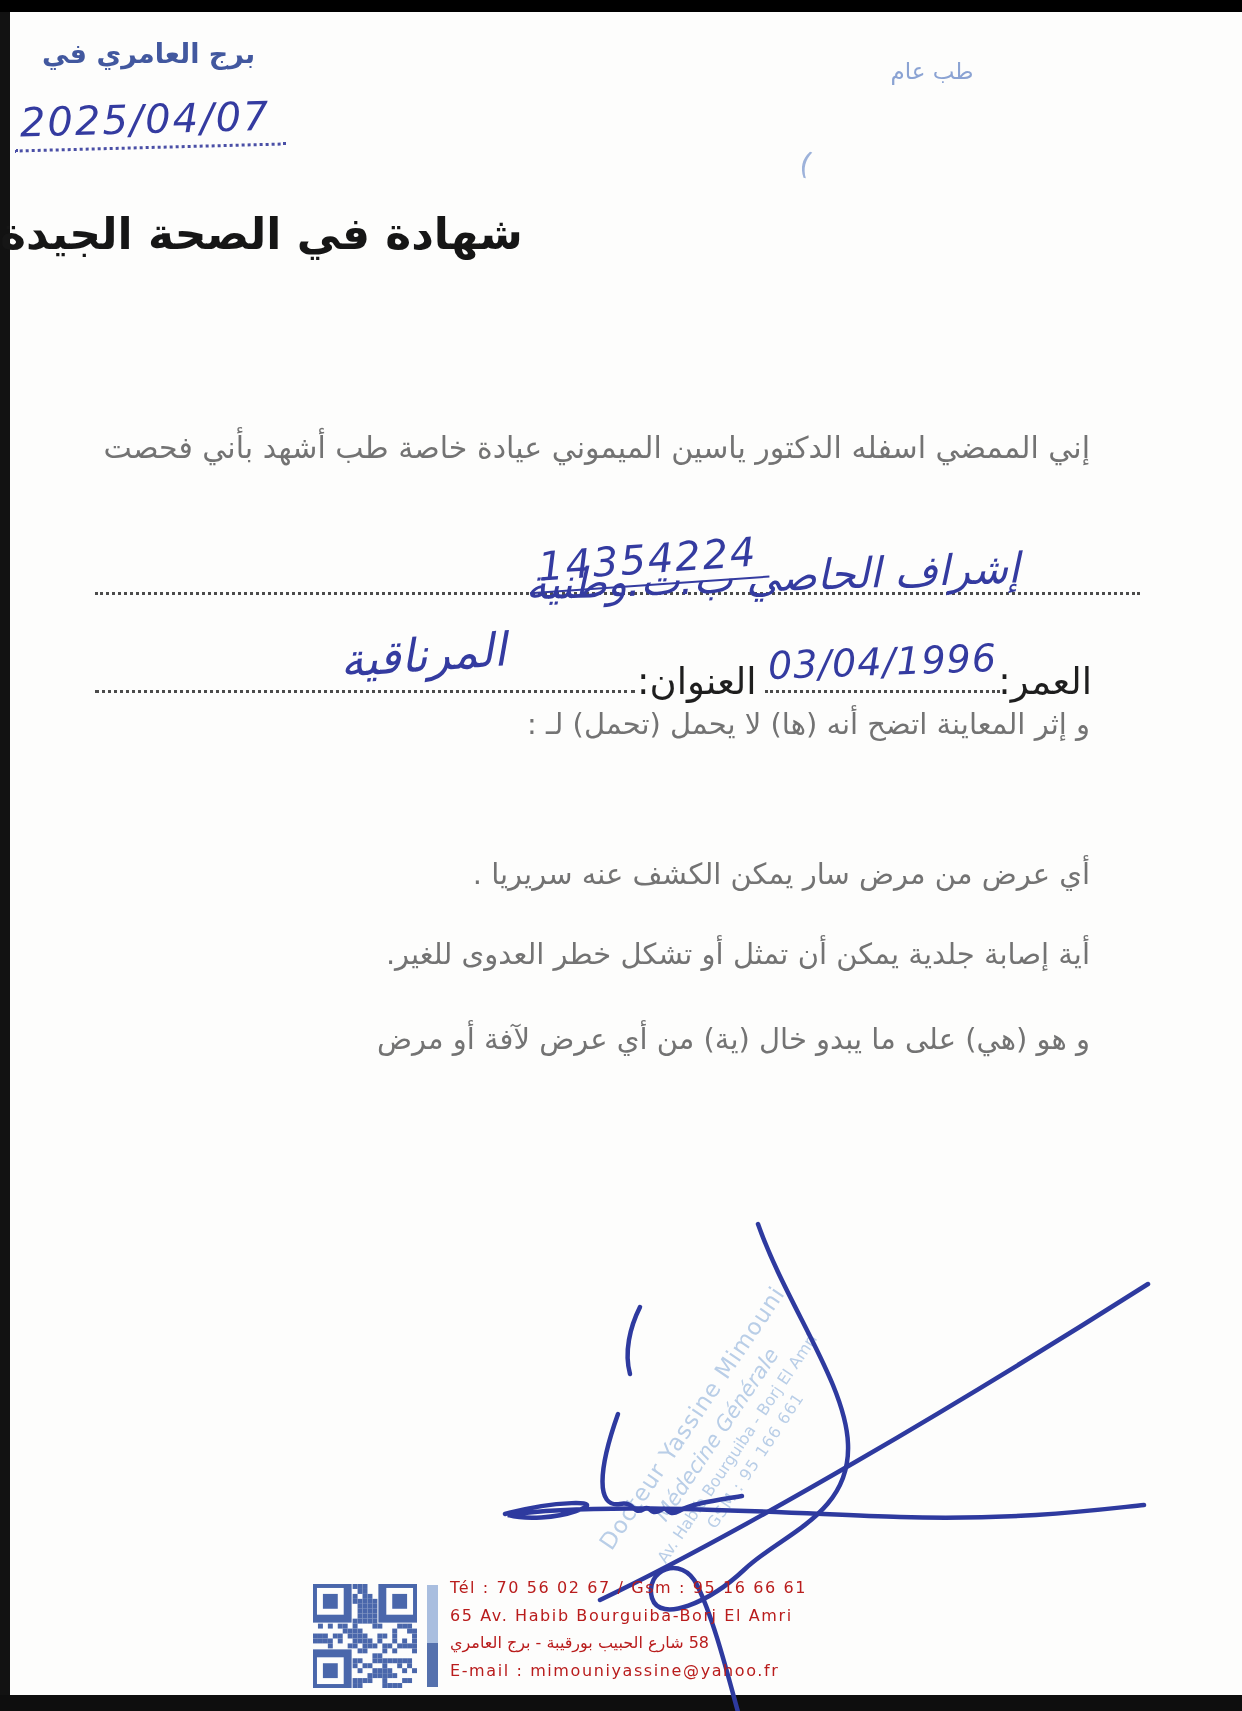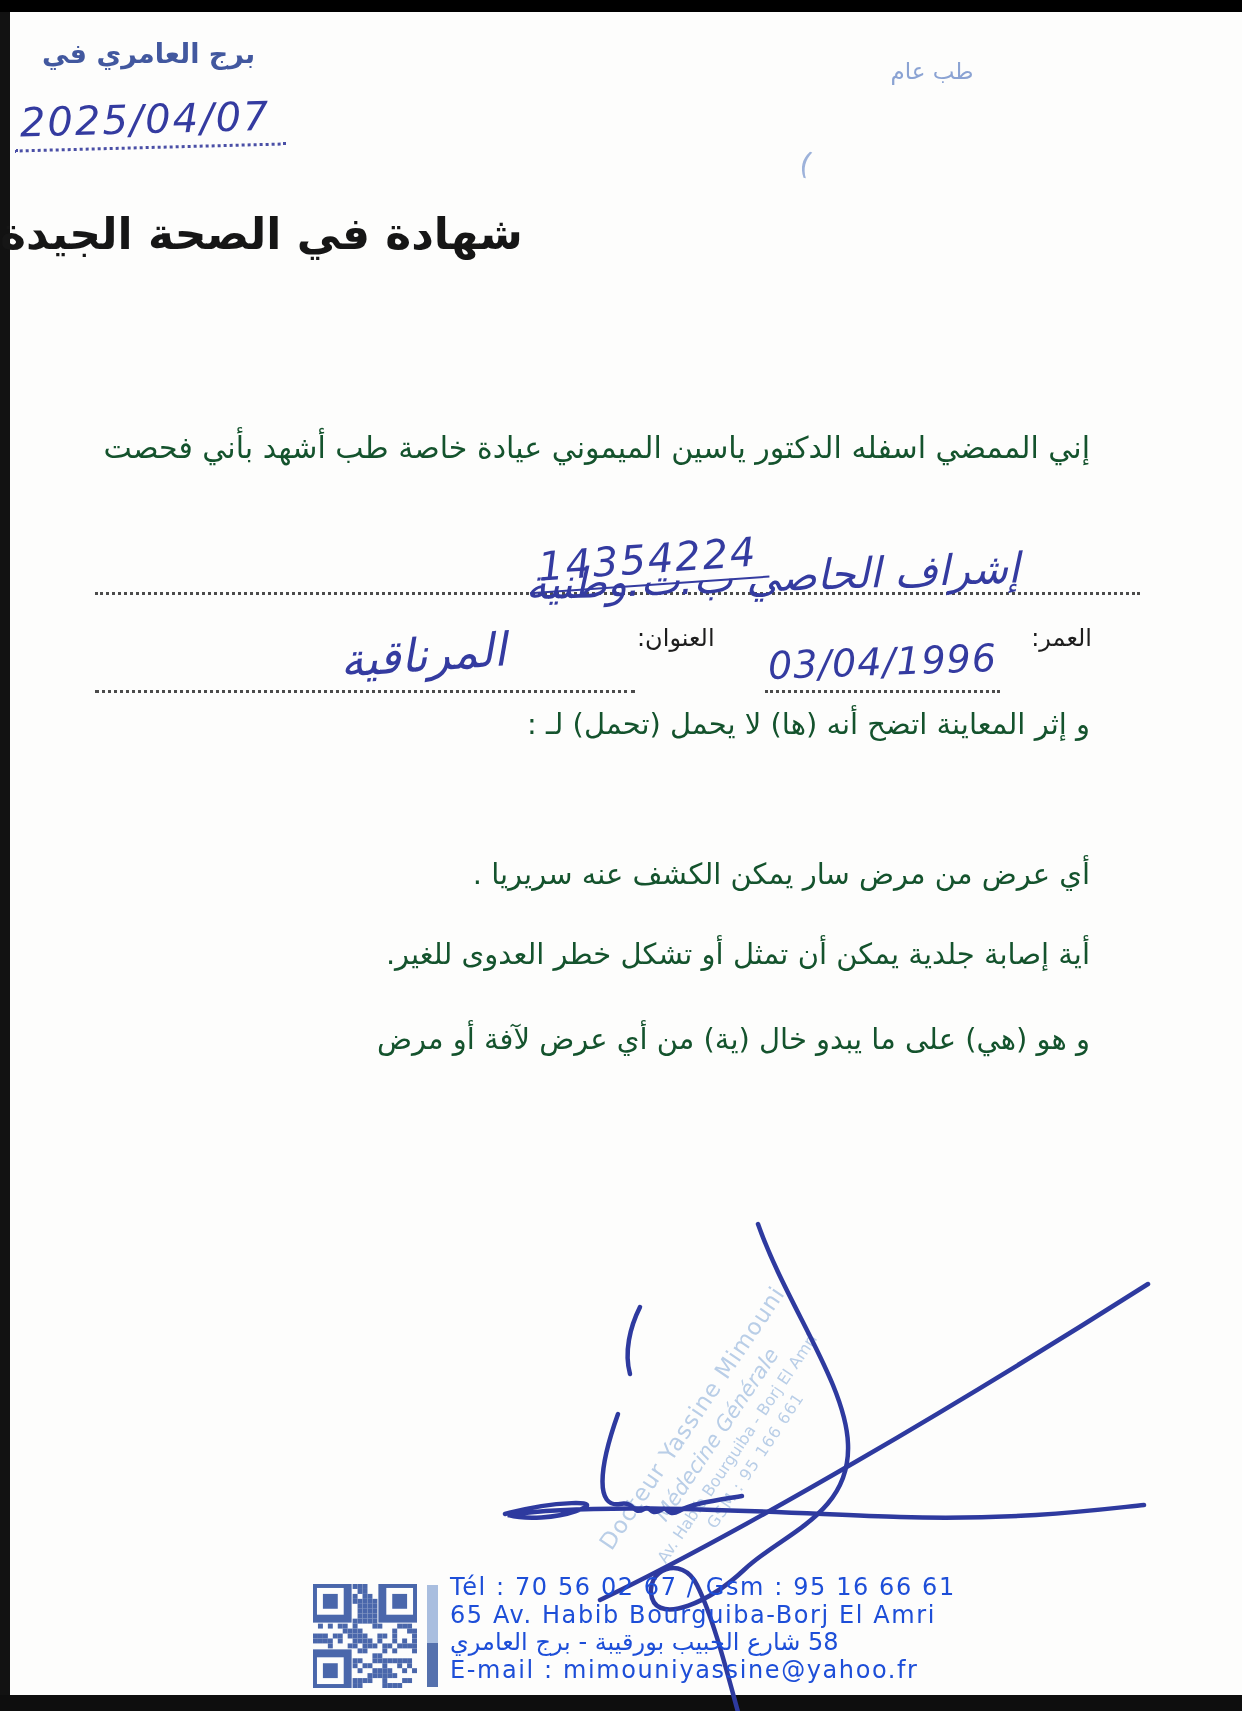--- a/index.html
+++ b/index.html
@@ -18,34 +18,34 @@
   .hdr-right{position:absolute;right:100px;top:44px;width:420px;text-align:center;color:#8ba3d3;}
   .hdr-right .docname{font-size:39px;line-height:1.2;}
   .hdr-right .spec{font-size:23px;margin-top:2px;}
   .pen-mark{position:absolute;left:800px;top:134px;color:#9db2da;font-size:30px;transform:rotate(14deg);}
 
   
   .title{position:absolute;left:0;top:196px;width:1242px;text-align:left;
     font-size:44px;font-weight:bold;color:#161616;letter-spacing:1px;}
 
   
-  .bodyline{position:absolute;right:152px;font-size:29px;color:#14532d;direction:rtl;text-align:right;white-space:nowrap;}
+  .bodyline{position:absolute;right:152px;font-size:29px;color:#737373;direction:rtl;text-align:right;white-space:nowrap;}
   .intro{top:418px;font-size:30px;}
   .examline{top:695px;}
   .c1{top:845px;}
   .c2{top:925px;}
   .c3{top:1010px;}
   .concl{top:1160px;}
 
   
   .dotline{position:absolute;height:0;border-bottom:3px dotted #4b4b4b;}
   .nameline{left:95px;top:580px;width:1045px;}
   .age-dots1{left:765px;top:678px;width:235px;}
   .age-dots2{left:95px;top:678px;width:540px;}
-  .age-label{position:absolute;font-size:24px;color:#1e1e1e;direction:rtl;top:612px;}
+  .age-label{position:absolute;font-size:37px;color:#1e1e1e;direction:rtl;top:648px;}
   .lab-age{right:150px;}
   .lab-addr{left:637px;}
 
   
   .hand{color:#343ba0;font-style:italic;position:absolute;white-space:nowrap;}
   .hw-name{left:460px;top:540px;width:625px;font-size:42px;text-align:center;transform:rotate(-2deg);}
   .hw-id{left:528px;top:524px;font-size:40px;letter-spacing:2px;border-bottom:2px solid #343ba0;
     padding:0 10px 2px 10px;transform:rotate(-4deg);}
   .hw-date{left:765px;top:628px;width:235px;text-align:center;font-size:38px;letter-spacing:1px;transform:rotate(-2deg);}
   .hw-addr{left:340px;top:616px;font-size:46px;transform:rotate(-4deg);}
@@ -59,21 +59,21 @@
   .stamp .s4{font-size:16px;letter-spacing:1px;}
 
   
   .sig{position:absolute;left:480px;top:1190px;width:700px;height:520px;}
 
   
   .qr{position:absolute;left:313px;top:1572px;width:104px;height:104px;}
   .fbar{position:absolute;left:427px;top:1573px;width:11px;height:102px;}
   .fbar .seg1{height:58px;background:#a9bedf;}
   .fbar .seg2{height:44px;background:#5571ad;}
-  .ftext{position:absolute;left:450px;top:1562px;width:725px;color:#1d4ed8;font-size:24px;line-height:27.5px;}
+  .ftext{position:absolute;left:450px;top:1562px;width:725px;color:#b91c1c;font-size:16px;line-height:27.5px;}
   .ftext .lt{letter-spacing:1.6px;white-space:nowrap;}
   .ftext .ar{direction:rtl;text-align:left;letter-spacing:0;white-space:nowrap;}
 </style>
 </head>
 <body>
 
 <div class="page">
 
   <div class="edge-left"></div>
   <div class="edge-bottom"></div>

